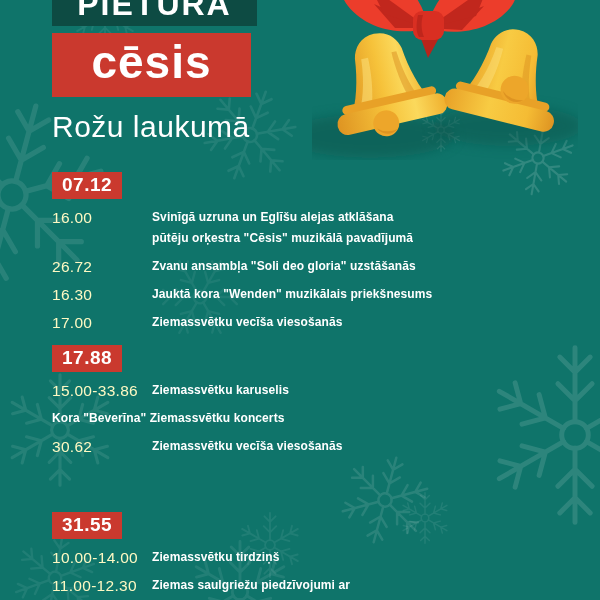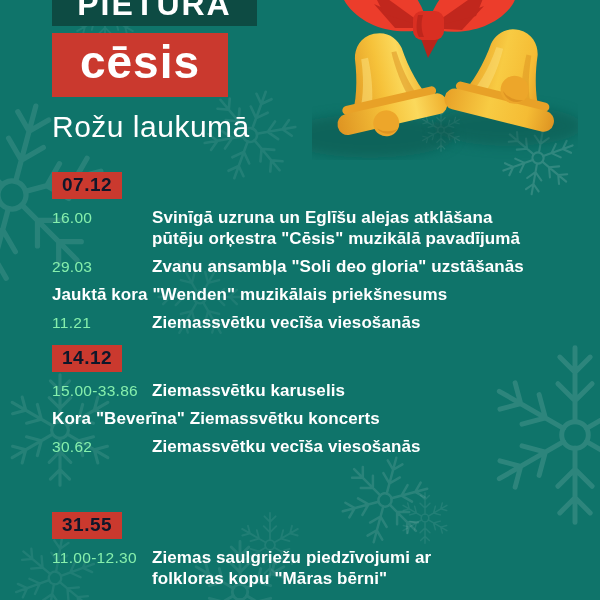--- a/index.html
+++ b/index.html
@@ -17,21 +17,21 @@
   
   #station-box {
     position:absolute; left:52px; top:-17px; width:205px; height:43px;
     background:#0D4B43;
     display:flex; align-items:center; justify-content:center;
   }
   #station-box .txt {
     font-size:32px; font-weight:800; letter-spacing:2px; color:#fff;
   }
   #city-box {
-    position:absolute; left:52px; top:33px; width:176px; height:64px;
+    position:absolute; left:52px; top:33px; width:199px; height:64px;
     background:#CA392E;
     display:flex; align-items:center; justify-content:center;
   }
   #city-box .txt {
     font-size:46px; font-weight:800; color:#fff; letter-spacing:1px;
     padding-bottom:6px;
   }
   #location-title {
     position:absolute; left:52px; top:106px;
     font-size:30px; font-weight:400; letter-spacing:0.5px; color:#fff;
@@ -39,33 +39,33 @@
     text-align:right;
   }
 
   
   .section { position:absolute; left:52px; width:508px; }
   #section-1 { top:172px; }
   #section-2 { top:345px; }
   #section-3 { top:512px; }
   .date-badge {
     display:inline-block;
-    background:#CA392E; color:#0f172a;
+    background:#CA392E; color:#ffffff;
     font-size:19px; font-weight:800; letter-spacing:0.5px;
     line-height:20px; padding:3px 10px 4px;
   }
   .rows { margin-top:8px; }
   .row { display:flex; align-items:flex-start; margin-bottom:7px; }
   .time {
     flex:0 0 100px; width:100px;
     font-size:15.5px; font-weight:400; line-height:21px; letter-spacing:0.3px;
-    color:#86efac;
+    color:#fef9c3;
   }
   .title {
-    font-size:17px; font-weight:700; line-height:21px; letter-spacing:0.1px;
+    font-size:12px; font-weight:700; line-height:21px; letter-spacing:0.1px;
     color:#fff; white-space:pre-line;
   }
 </style>
 </head>
 <body>
 
 <svg id="flakes-layer" viewBox="0 0 600 600" xmlns="http://www.w3.org/2000/svg">
   <defs>
     <g id="flake" fill="none" stroke="currentColor" stroke-width="2.6" stroke-linecap="round">
       <circle r="7"></circle>
@@ -159,52 +159,57 @@
 
 <div class="section" id="section-1">
   <span class="date-badge">07.12</span>
   <div class="rows">
     <div class="row">
       <div class="time">16.00</div>
       <div class="title">Svinīgā uzruna un Eglīšu alejas atklāšana
 pūtēju orķestra "Cēsis" muzikālā pavadījumā</div>
     </div>
     <div class="row">
-      <div class="time">29.03</div>
+      <div class="time">26.72</div>
       <div class="title">Zvanu ansambļa "Soli deo gloria" uzstāšanās</div>
     </div>
     <div class="row">
+      <div class="time">16.30</div>
       <div class="title">Jauktā kora "Wenden" muzikālais priekšnesums</div>
     </div>
     <div class="row">
-      <div class="time">11.21</div>
+      <div class="time">17.00</div>
       <div class="title">Ziemassvētku vecīša viesošanās</div>
     </div>
   </div>
 </div>
 
 <div class="section" id="section-2">
-  <span class="date-badge">14.12</span>
+  <span class="date-badge">17.88</span>
   <div class="rows">
     <div class="row">
       <div class="time">15.00-33.86</div>
       <div class="title">Ziemassvētku karuselis</div>
     </div>
     <div class="row">
       <div class="title">Kora "Beverīna" Ziemassvētku koncerts</div>
     </div>
     <div class="row">
       <div class="time">30.62</div>
       <div class="title">Ziemassvētku vecīša viesošanās</div>
     </div>
   </div>
 </div>
 
 <div class="section" id="section-3">
   <span class="date-badge">31.55</span>
   <div class="rows">
     <div class="row">
+      <div class="time">10.00-14.00</div>
+      <div class="title">Ziemassvētku tirdziņš</div>
+    </div>
+    <div class="row">
       <div class="time">11.00-12.30</div>
       <div class="title">Ziemas saulgriežu piedzīvojumi ar
 folkloras kopu "Māras bērni"</div>
     </div>
   </div>
 </div>
 
 </body></html>

